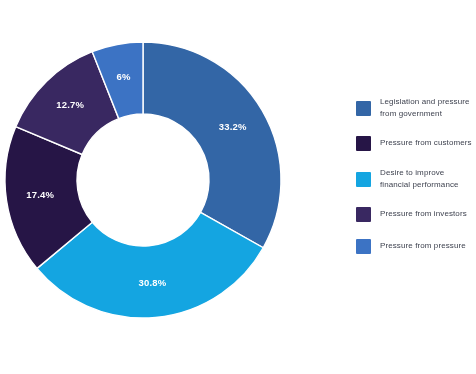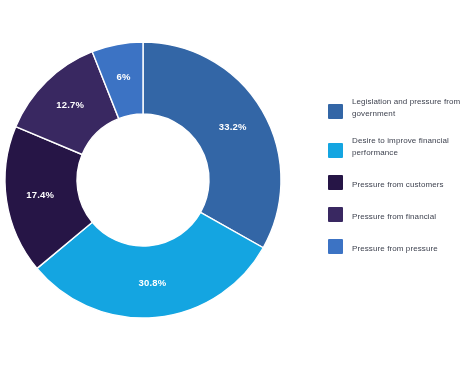--- a/index.html
+++ b/index.html
@@ -43,22 +43,23 @@
   }
   
   #legend {
     position: absolute;
     left: 328px;
     top: 96px;
     width: 148px;
   }
   .legend-item {
     display: flex;
-    align-items: flex-end;
+    align-items: center;
     margin-bottom: 16px;
+    margin-left: 28px;
   }
   .legend-swatch {
     flex: 0 0 auto;
     width: 15px;
     height: 15px;
     border-radius: 1px;
     margin-right: 9px;
     margin-top: 1px;
   }
   .legend-label {
@@ -93,30 +94,30 @@
         </g>
     </svg>
   </div>
 
   <div id="legend">
       <div class="legend-item">
         <span class="legend-swatch" style="background: rgb(51, 102, 166);"></span>
         <span class="legend-label">Legislation and pressure from government</span>
       </div>
       <div class="legend-item">
+        <span class="legend-swatch" style="background: rgb(38, 21, 70);"></span>
+        <span class="legend-label">Pressure from customers</span>
+      </div>
+      <div class="legend-item">
         <span class="legend-swatch" style="background: rgb(20, 165, 225);"></span>
         <span class="legend-label">Desire to improve financial performance</span>
       </div>
       <div class="legend-item">
-        <span class="legend-swatch" style="background: rgb(38, 21, 70);"></span>
-        <span class="legend-label">Pressure from customers</span>
-      </div>
-      <div class="legend-item">
         <span class="legend-swatch" style="background: rgb(57, 40, 97);"></span>
-        <span class="legend-label">Pressure from financial</span>
+        <span class="legend-label">Pressure from investors</span>
       </div>
       <div class="legend-item">
         <span class="legend-swatch" style="background: rgb(60, 115, 196);"></span>
         <span class="legend-label">Pressure from pressure</span>
       </div>
     </div>
 
 </div>
 
 </body></html>

